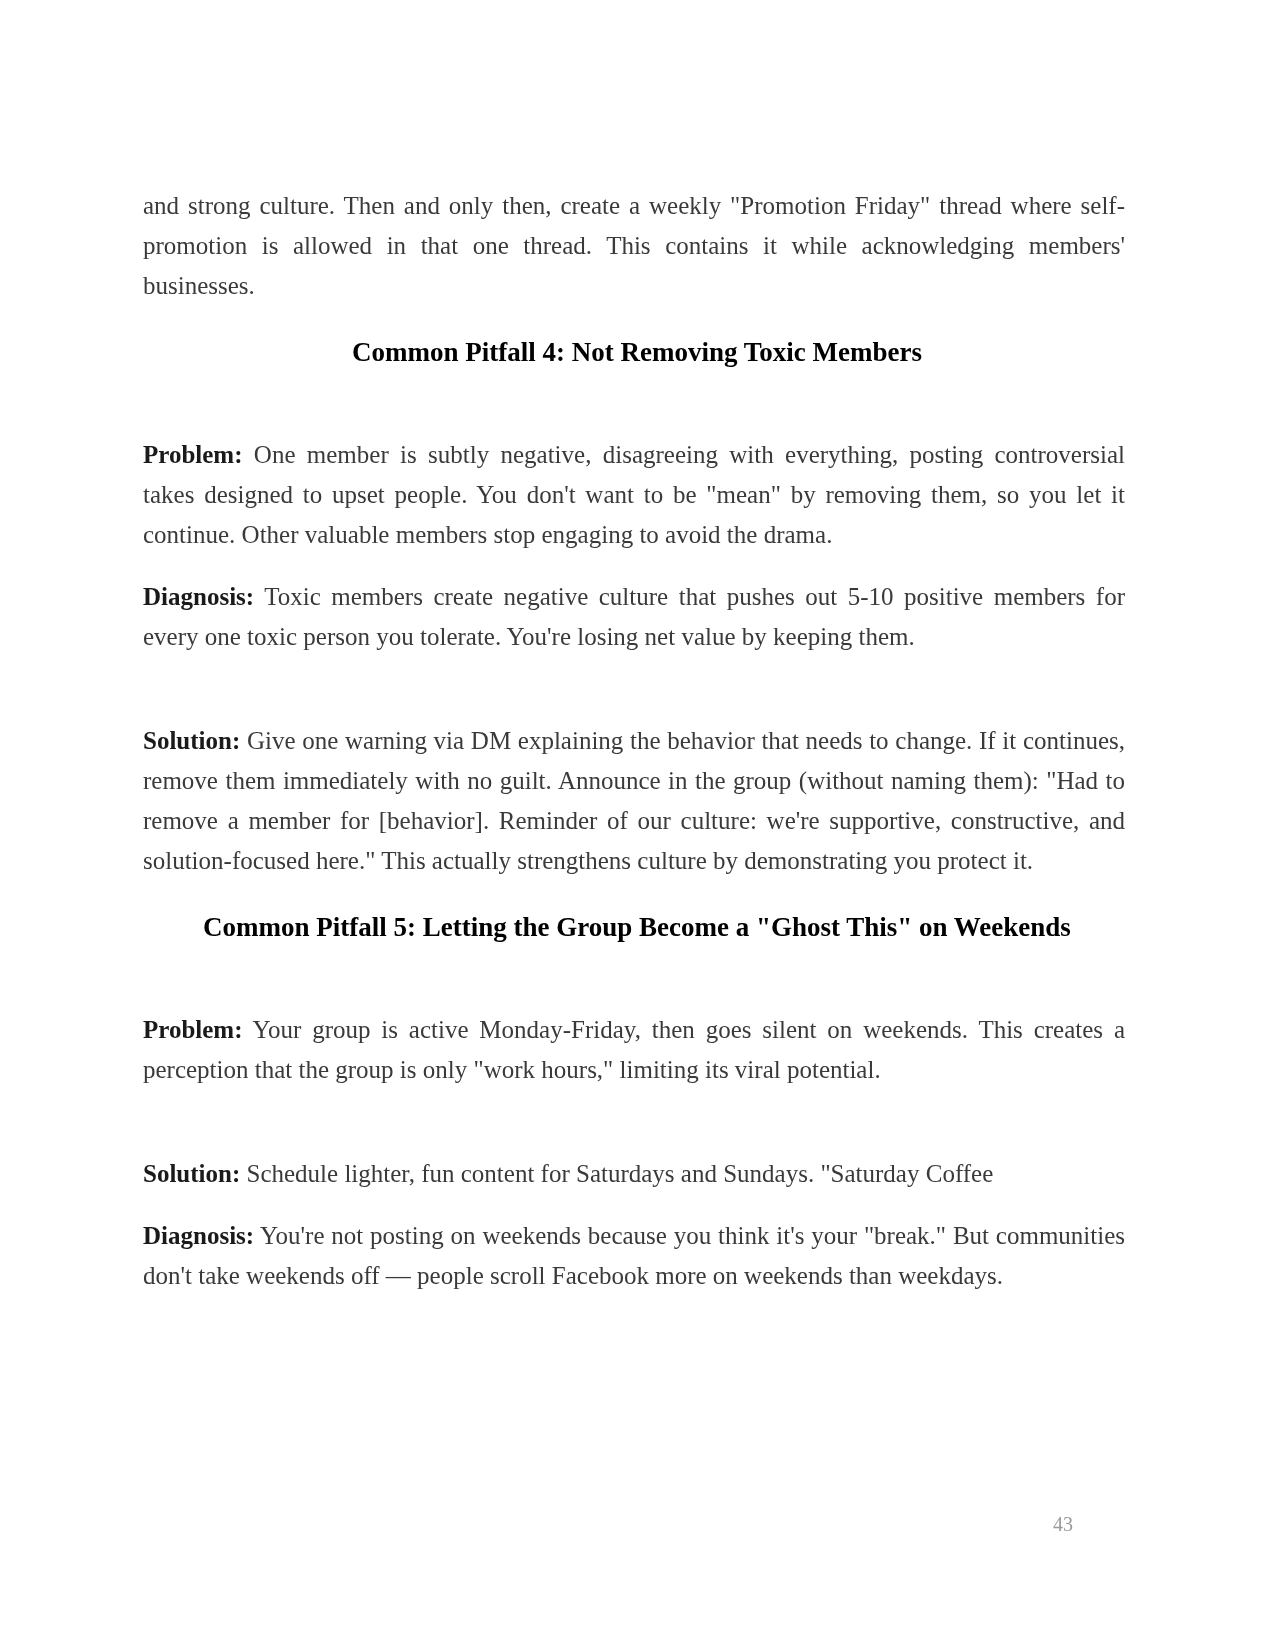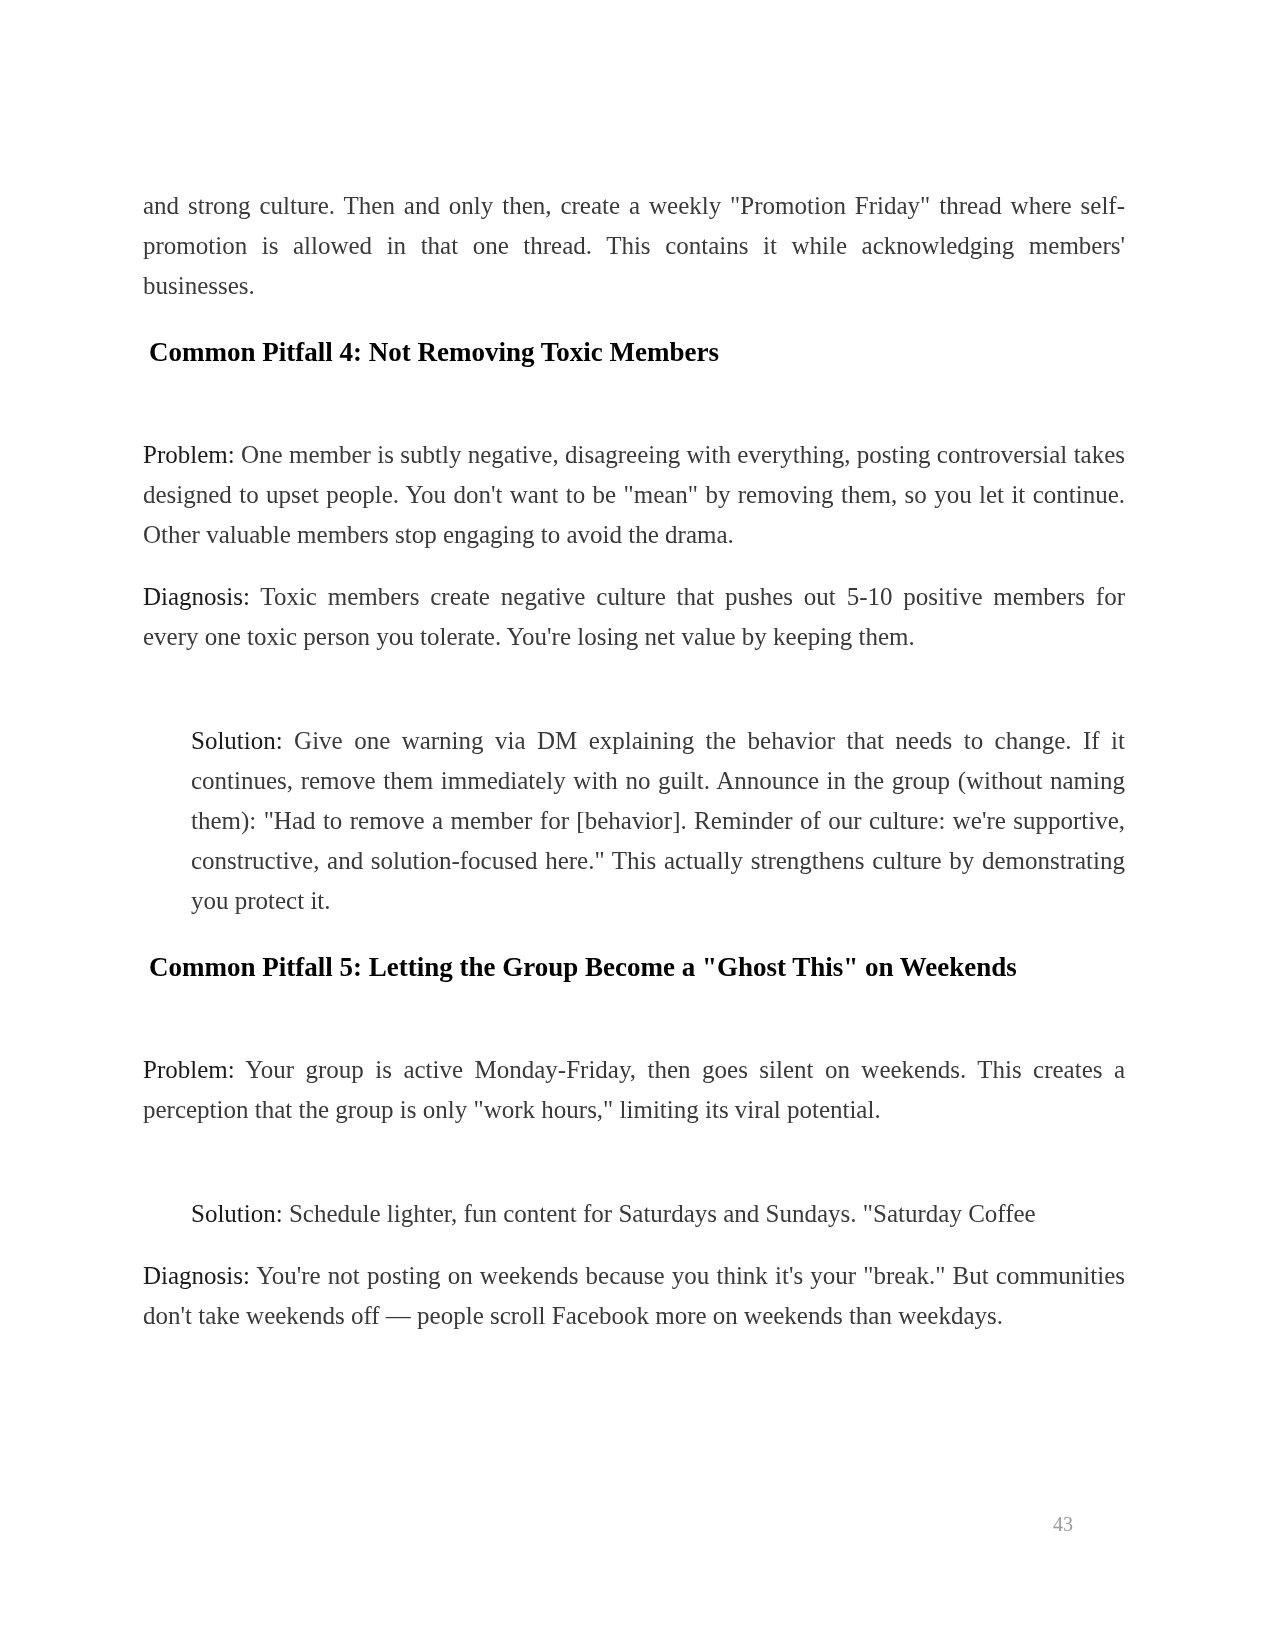--- a/index.html
+++ b/index.html
@@ -22,34 +22,33 @@
     width: 982px;
   }
   .body-p {
     margin: 0 0 22px 0;
     font-size: 25px;
     line-height: 40px;
     color: #3a3a3a;
     text-align: justify;
   }
   .body-p .label {
-    font-weight: normal;
+    font-weight: bold;
     color: #1a1a1a;
   }
   .pre-gap {
     margin-top: 64px;
-    margin-left: 48px;
   }
   h2.heading {
     margin: 26px 0 63px 6px;
     font-size: 27px;
     line-height: 40px;
     font-weight: bold;
     color: #000000;
-    text-align: left;
+    text-align: center;
   }
   .page-number {
     position: absolute;
     top: 1512px;
     right: 150px;
     font-size: 20px;
     line-height: 24px;
     color: #9a9a9a;
     text-align: center;
   }

